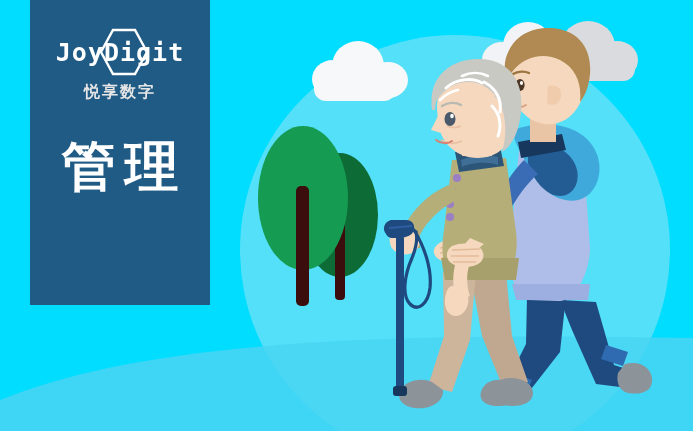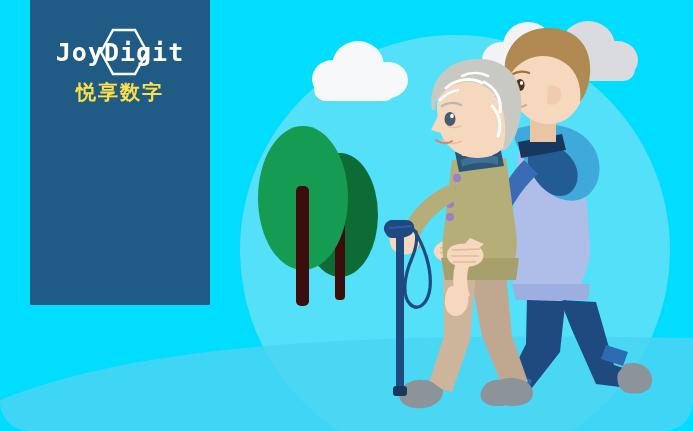--- a/index.html
+++ b/index.html
@@ -1,44 +1,44 @@
 <!DOCTYPE html>
 <html><head>
 <meta charset="utf-8">
 <style>
   html,body{margin:0;padding:0;}
   body{
     width:693px;height:431px;overflow:hidden;
     font-family:"Liberation Sans","DejaVu Sans",sans-serif;
     background:#00ddff;
   }
-  #stage{position:relative;width:693px;height:431px;overflow:hidden;background:#00ddff;border-radius:29px;}
+  #stage{position:relative;width:693px;height:431px;overflow:hidden;background:#00ddff;}
   #art{position:absolute;left:0;top:0;width:693px;height:431px;}
 
   
   .panel{
     position:absolute;left:30px;top:0;width:180px;height:305px;
     background:#1f5b85;
     display:flex;flex-direction:column;align-items:center;
     box-sizing:border-box;padding-top:26px;
     z-index:30;
   }
   .logo-wrap{position:relative;width:150px;height:52px;}
   .logo-hex{position:absolute;left:54px;top:2px;width:50px;height:48px;}
   .logo-text{
     position:absolute;left:0;top:0;width:150px;height:52px;
     display:flex;align-items:center;justify-content:center;
     color:#ffffff;font-size:25px;font-weight:bold;letter-spacing:1px;
     font-family:"DejaVu Sans Mono","Liberation Mono",monospace;
     white-space:nowrap;
   }
   .logo-sub{
-    margin-top:6px;color:#fde047;font-size:20px;font-weight:bold;
+    margin-top:6px;color:#e5e5e5;font-size:16px;font-weight:bold;
     letter-spacing:2px;line-height:1;
-    font-family:Liberation Mono, monospace;
+    font-family:Liberation Sans, sans-serif;
   }
   .title-block{margin-top:34px;text-align:center;line-height:1.06;}
   .title-line1{
     color:#ffffff;font-size:54px;font-weight:300;letter-spacing:9px;
     text-indent:9px;display:block;
     font-family:"DejaVu Sans","Liberation Sans",sans-serif;
   }
   .title-line2{
     color:#ffffff;font-size:54px;font-weight:bold;letter-spacing:9px;
     text-indent:9px;display:block;margin-top:4px;
@@ -227,17 +227,18 @@
     <div class="logo-wrap">
       <svg class="logo-hex" viewBox="0 0 50 48">
         <polygon points="14,2 36,2 48,24 36,46 14,46 2,24" fill="none" stroke="#ffffff" stroke-width="2.4"></polygon>
       </svg>
       <div class="logo-text">JoyDigit</div>
     </div>
 
     <div class="logo-sub">悦享数字</div>
 
     <div class="title-block">
+      <span class="title-line2">管理</span>
     </div>
   </div>
 
   <span class="sr">老人与年轻人陪伴散步插画</span>
 </div>
 
 </body></html>

